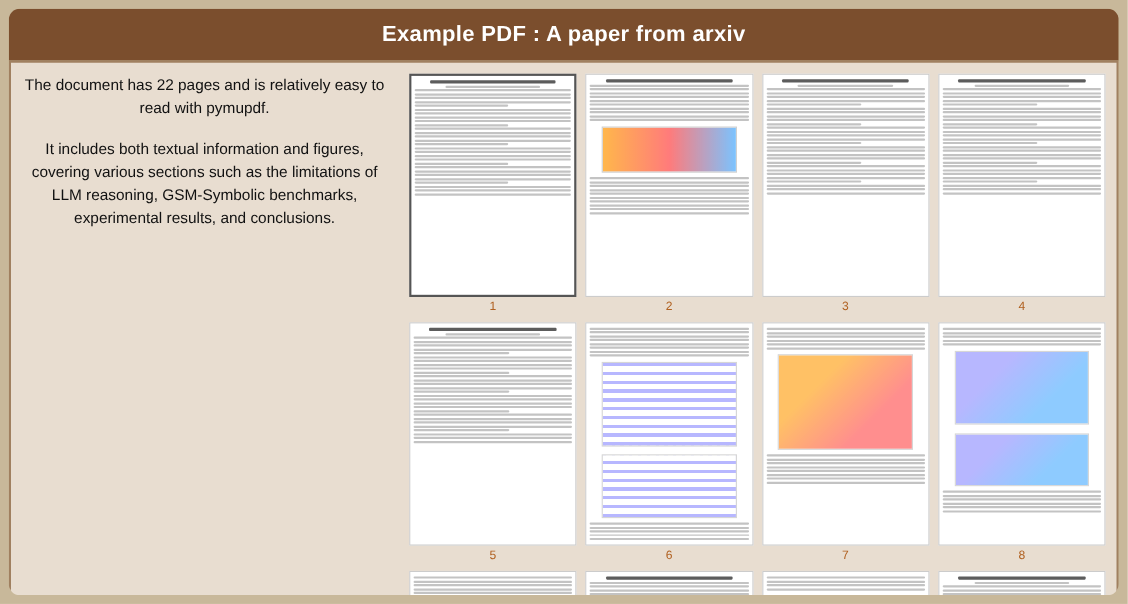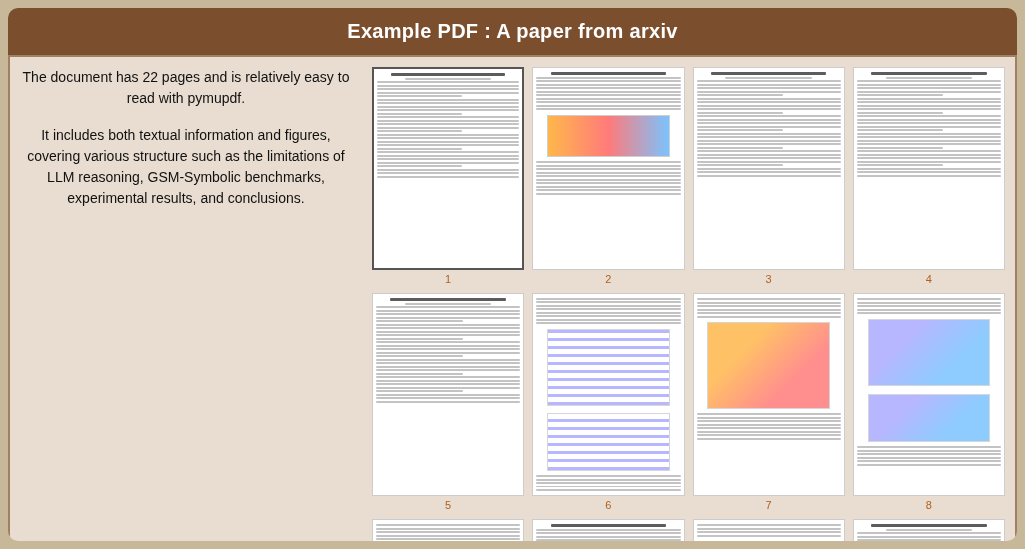--- a/index.html
+++ b/index.html
@@ -156,21 +156,21 @@
     }
   </style>
 </head>
 <body>
 
 <div class="main-container">
   <div class="header">Example PDF : A paper from arxiv</div>
   <div class="content-area">
     <div class="left-panel">
       <p>The document has 22 pages and is relatively easy to read with pymupdf.</p>
-      <p>It includes both textual information and figures, covering various structure such as the limitations of LLM reasoning, GSM-Symbolic benchmarks, experimental results, and conclusions.</p>
+      <p>It includes both textual information and figures, covering various sections such as the limitations of LLM reasoning, GSM-Symbolic benchmarks, experimental results, and conclusions.</p>
     </div>
     <div class="right-panel" id="thumbnails-grid">
 
     <div class="page-thumb">
           <div class="page-thumb-img selected">
             <div class="page-lines">
               <div class="line title"></div>
               <div class="line short" style="align-self: center;"></div>
               <div class="line full"></div>
               <div class="line full"></div>

